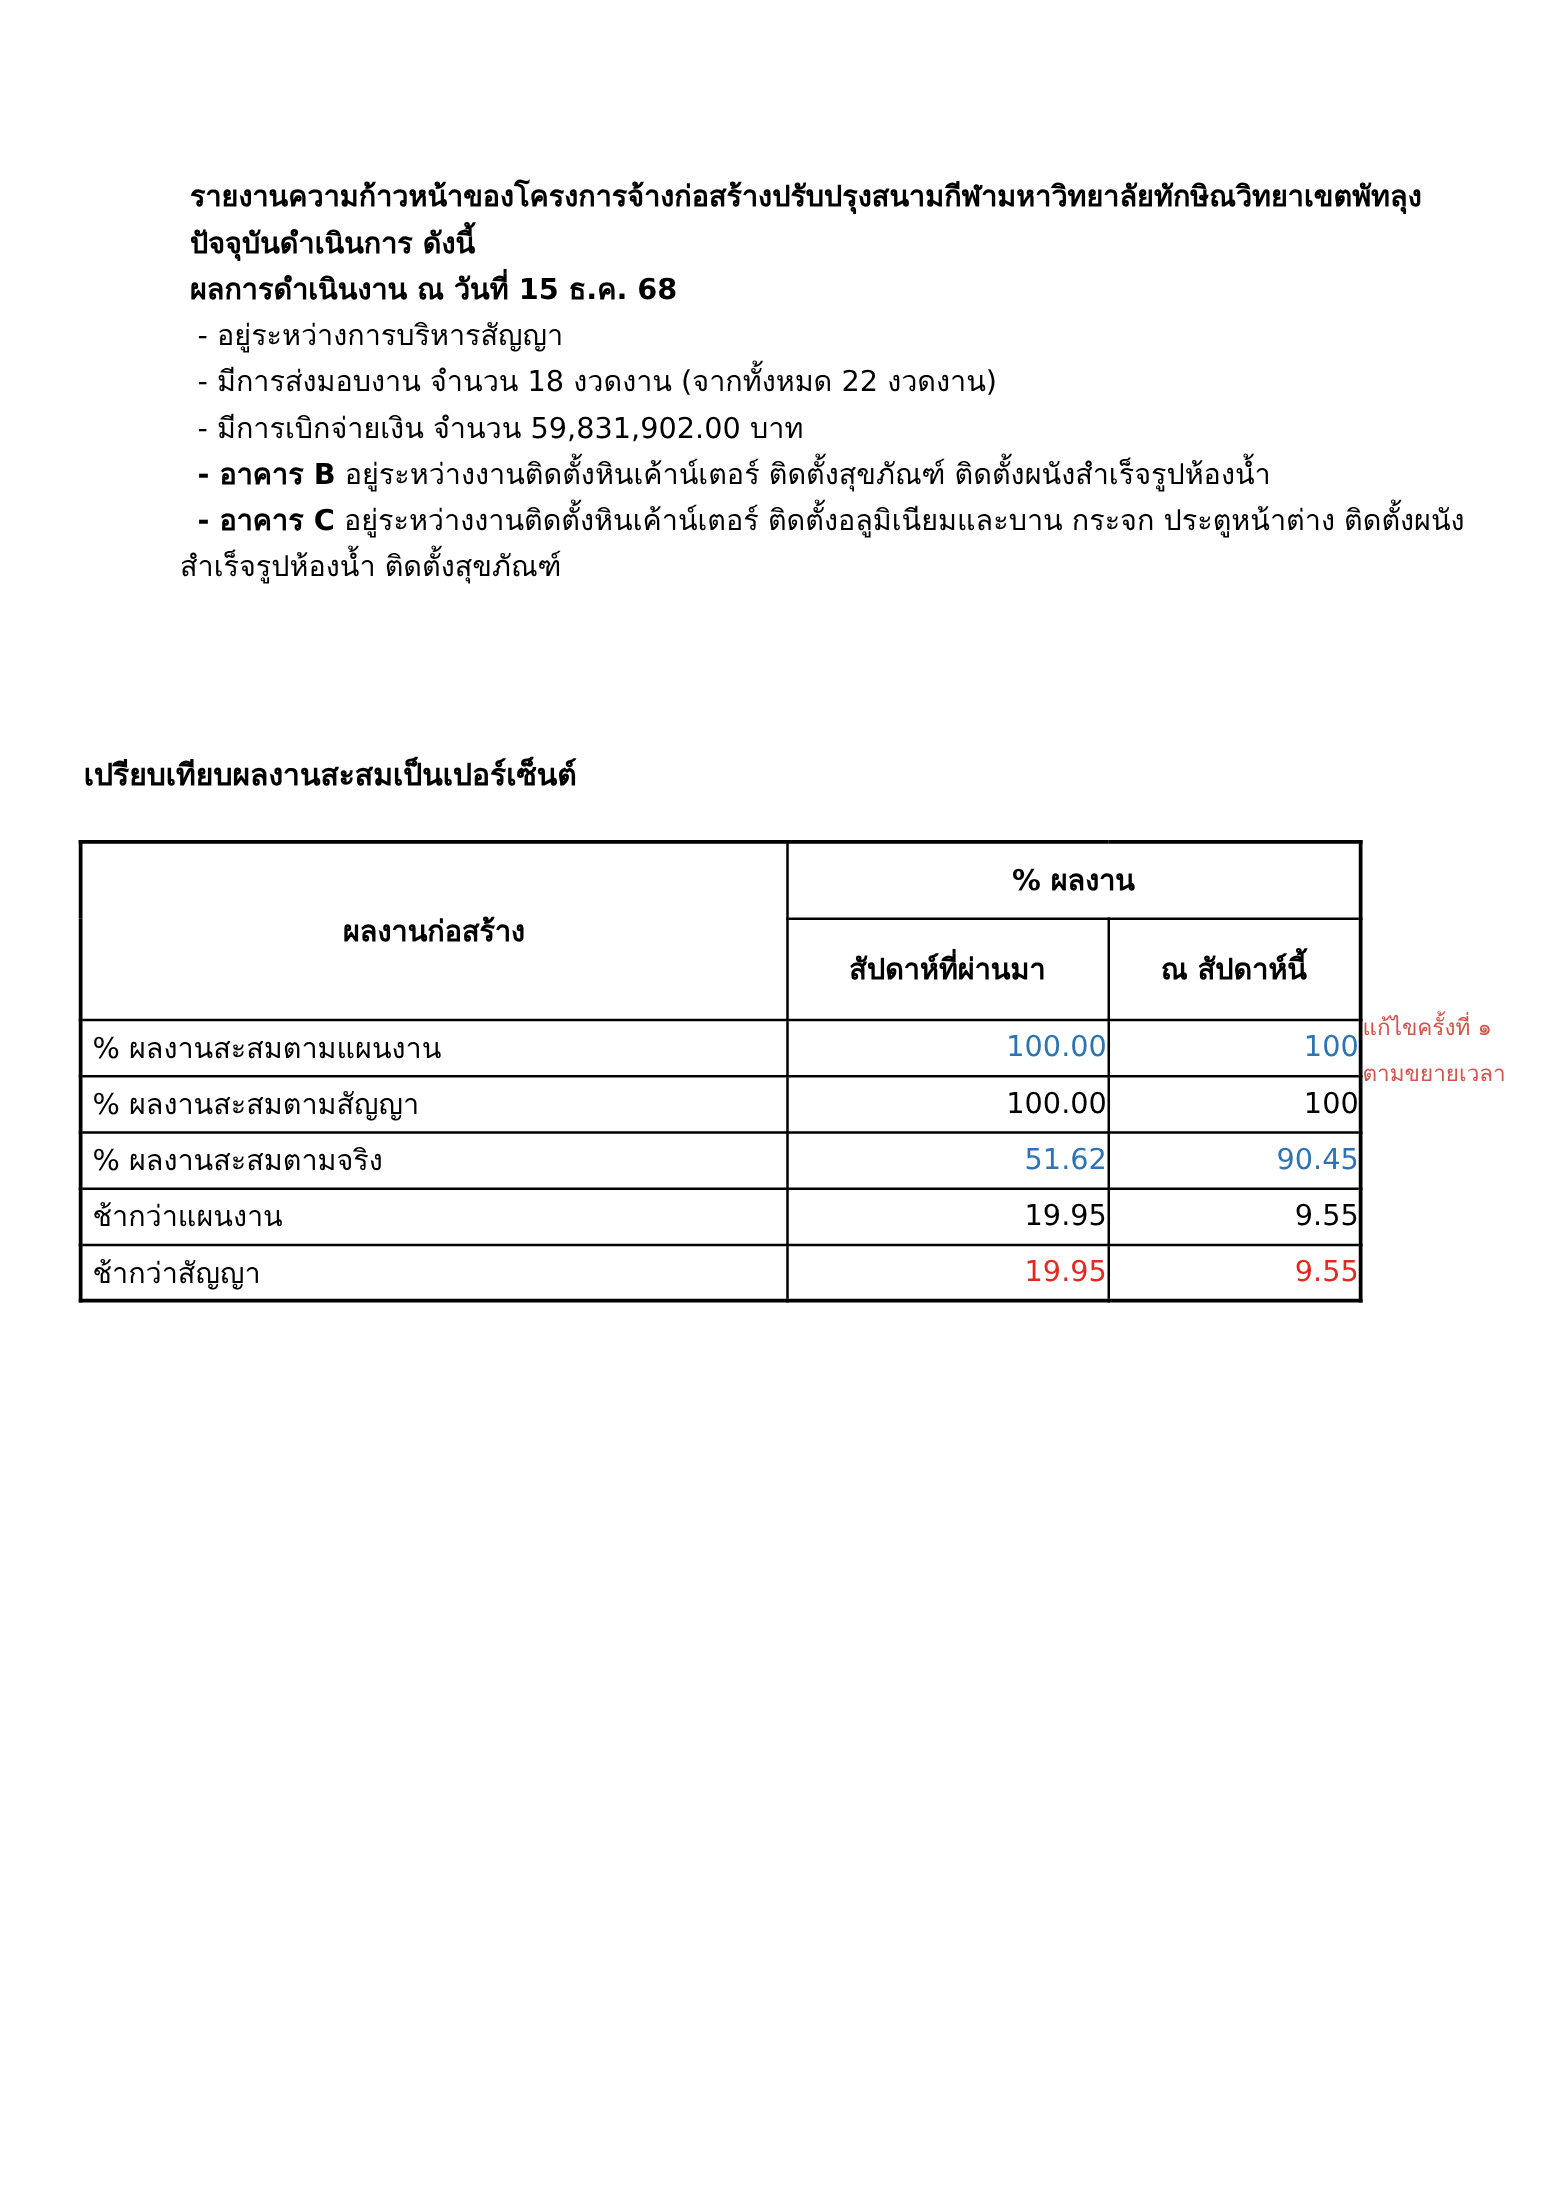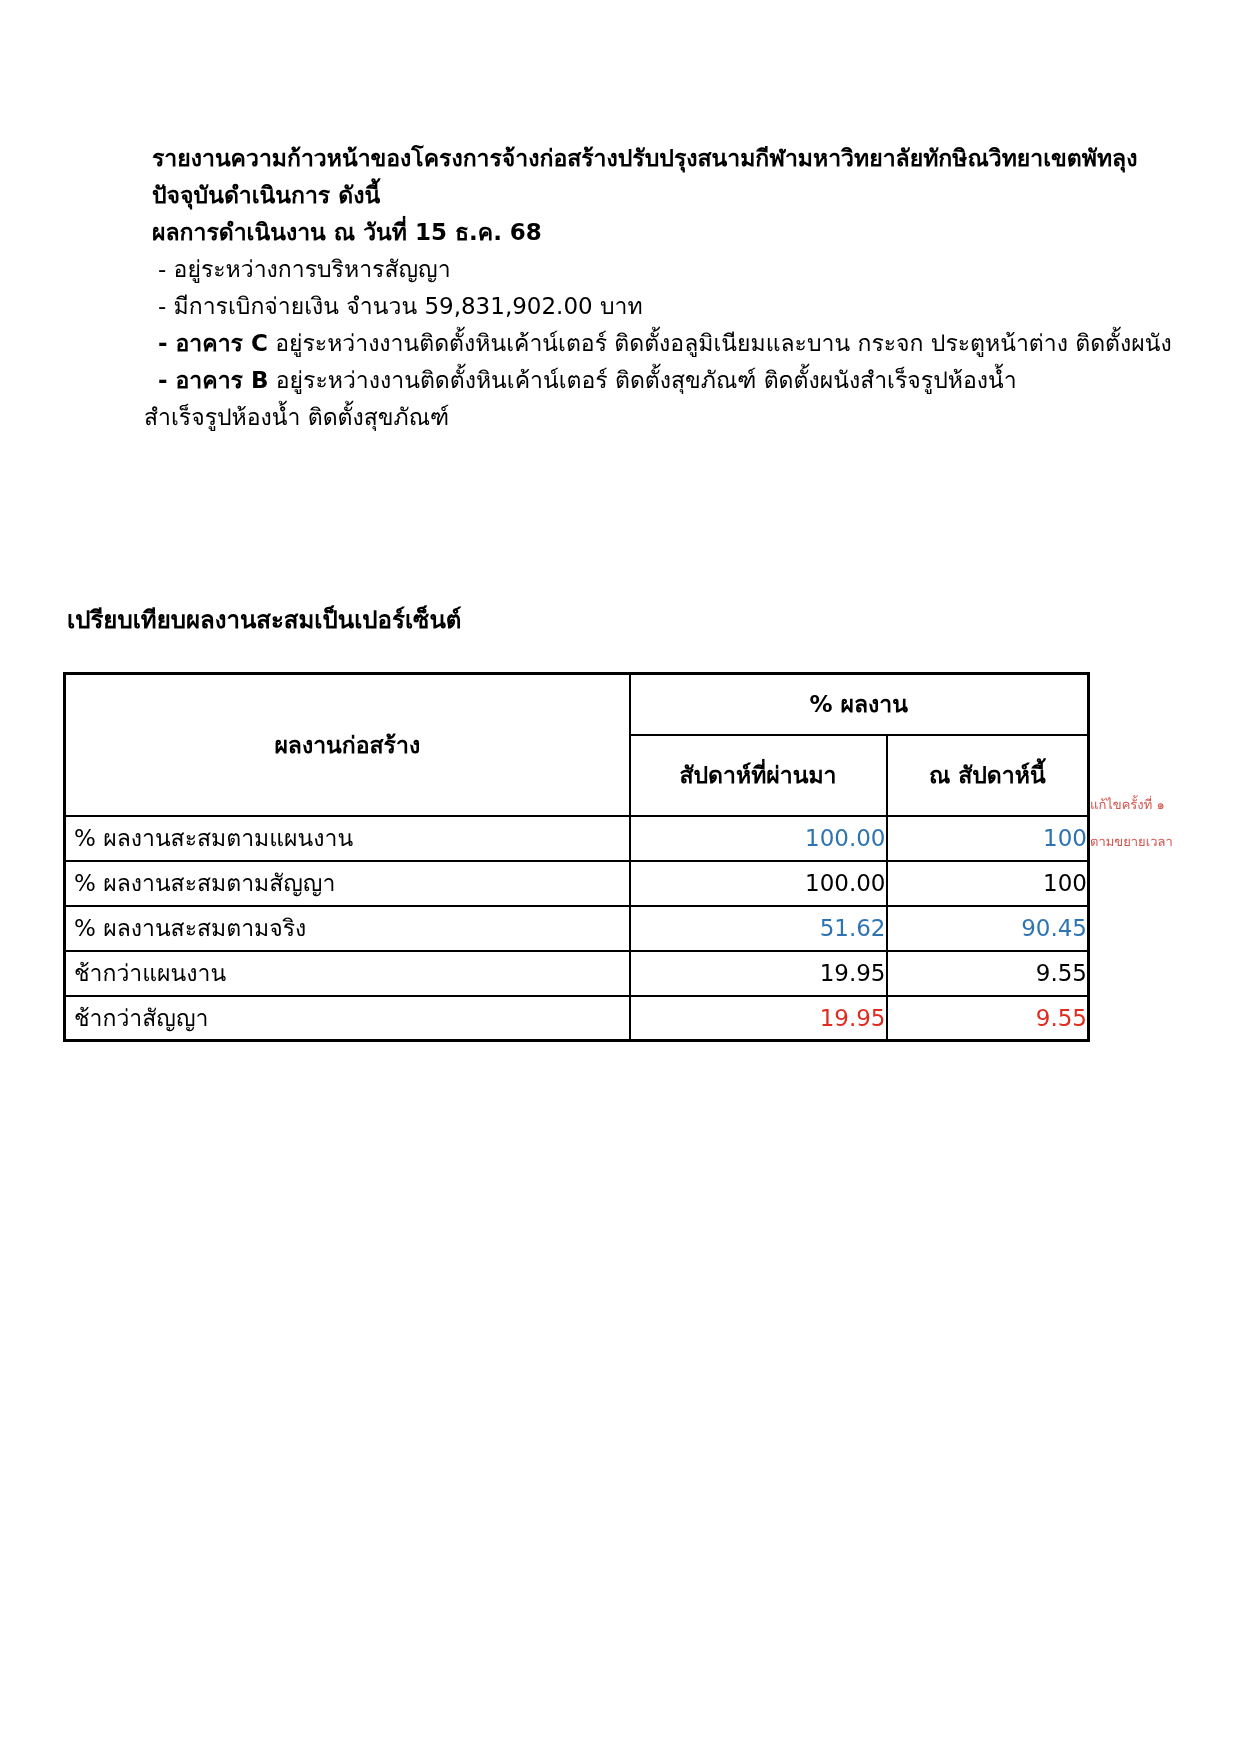--- a/index.html
+++ b/index.html
@@ -64,40 +64,41 @@
   tr.datarow { height:45px; }
   tr.datarow:first-of-type td { border-top:3px solid #000; }
   td.lbl { text-align:left; padding-left:8px; }
   td.val { text-align:right; }
   .v-blue { color:var(--value-blue,#2e74b5); }
   .v-red  { color:var(--value-red,#e02b20); }
   
   .margin-notes {
     position:absolute;
     left:1090px;
-    top:786px;
-    font-size:13px;
+    top:804px;
+    font-size:18px;
     line-height:37px;
     color:var(--annotation-red,#d4534b);
     white-space:nowrap;
   }
 </style>
 </head>
 <body>
 
 <div class="page">
 
   <div class="intro">
     <div class="line bold">รายงานความก้าวหน้าของโครงการจ้างก่อสร้างปรับปรุงสนามกีฬามหาวิทยาลัยทักษิณวิทยาเขตพัทลุง</div>
     <div class="line bold">ปัจจุบันดำเนินการ ดังนี้</div>
     <div class="line bold">ผลการดำเนินงาน ณ วันที่ 15 ธ.ค. 68</div>
     <div class="line bullet"><span>- อยู่ระหว่างการบริหารสัญญา</span></div>
+    <div class="line bullet"><span>- มีการส่งมอบงาน จำนวน 18 งวดงาน (จากทั้งหมด 22 งวดงาน)</span></div>
     <div class="line bullet"><span>- มีการเบิกจ่ายเงิน จำนวน 59,831,902.00 บาท</span></div>
+    <div class="line bullet"><span class="b">- อาคาร B</span><span> อยู่ระหว่างงานติดตั้งหินเค้าน์เตอร์ ติดตั้งสุขภัณฑ์ ติดตั้งผนังสำเร็จรูปห้องน้ำ</span></div>
     <div class="line bullet"><span class="b">- อาคาร C</span><span> อยู่ระหว่างงานติดตั้งหินเค้าน์เตอร์ ติดตั้งอลูมิเนียมและบาน กระจก ประตูหน้าต่าง ติดตั้งผนัง</span></div>
-    <div class="line bullet"><span class="b">- อาคาร B</span><span> อยู่ระหว่างงานติดตั้งหินเค้าน์เตอร์ ติดตั้งสุขภัณฑ์ ติดตั้งผนังสำเร็จรูปห้องน้ำ</span></div>
     <div class="line wrap-line">สำเร็จรูปห้องน้ำ ติดตั้งสุขภัณฑ์</div>
   </div>
 
   <div class="section-heading">เปรียบเทียบผลงานสะสมเป็นเปอร์เซ็นต์</div>
 
   <table class="cmp">
     <colgroup>
         <col class="c1">
         <col class="c2">
         <col class="c3">

